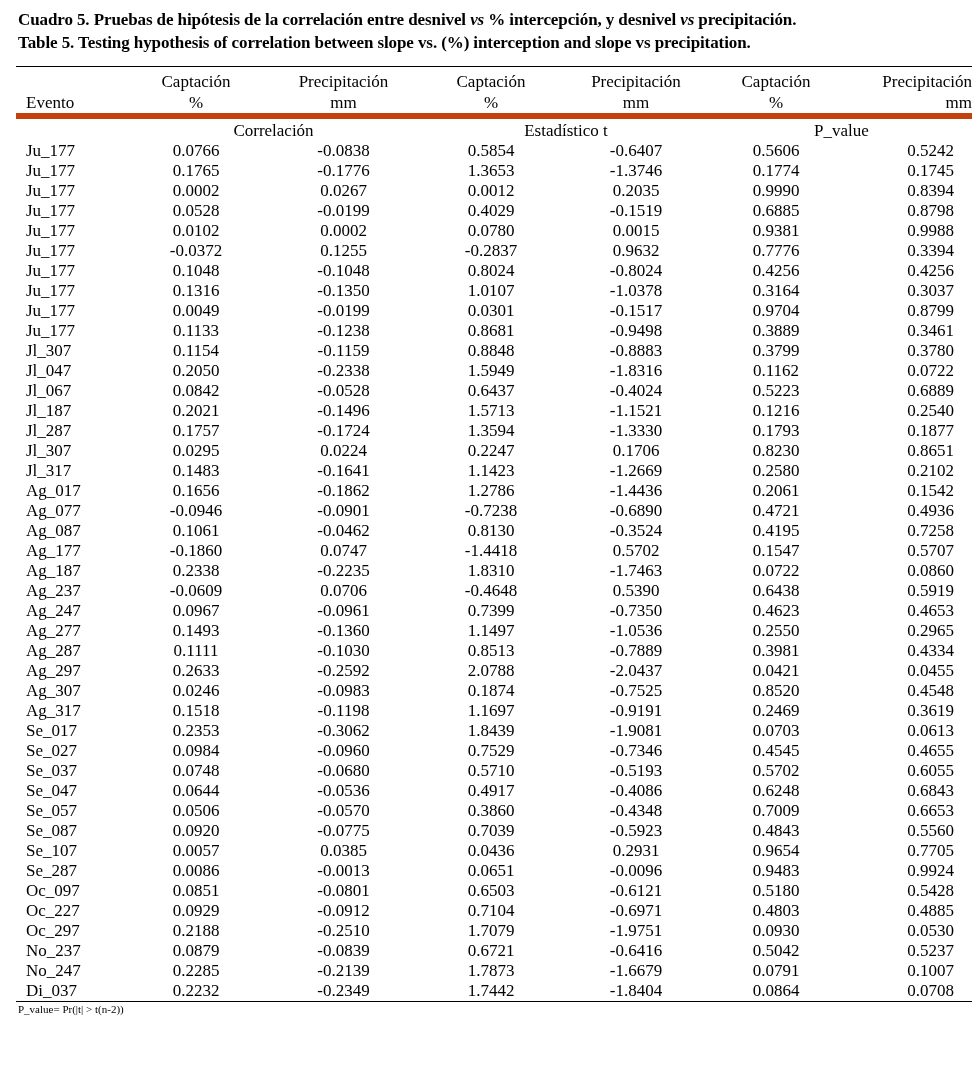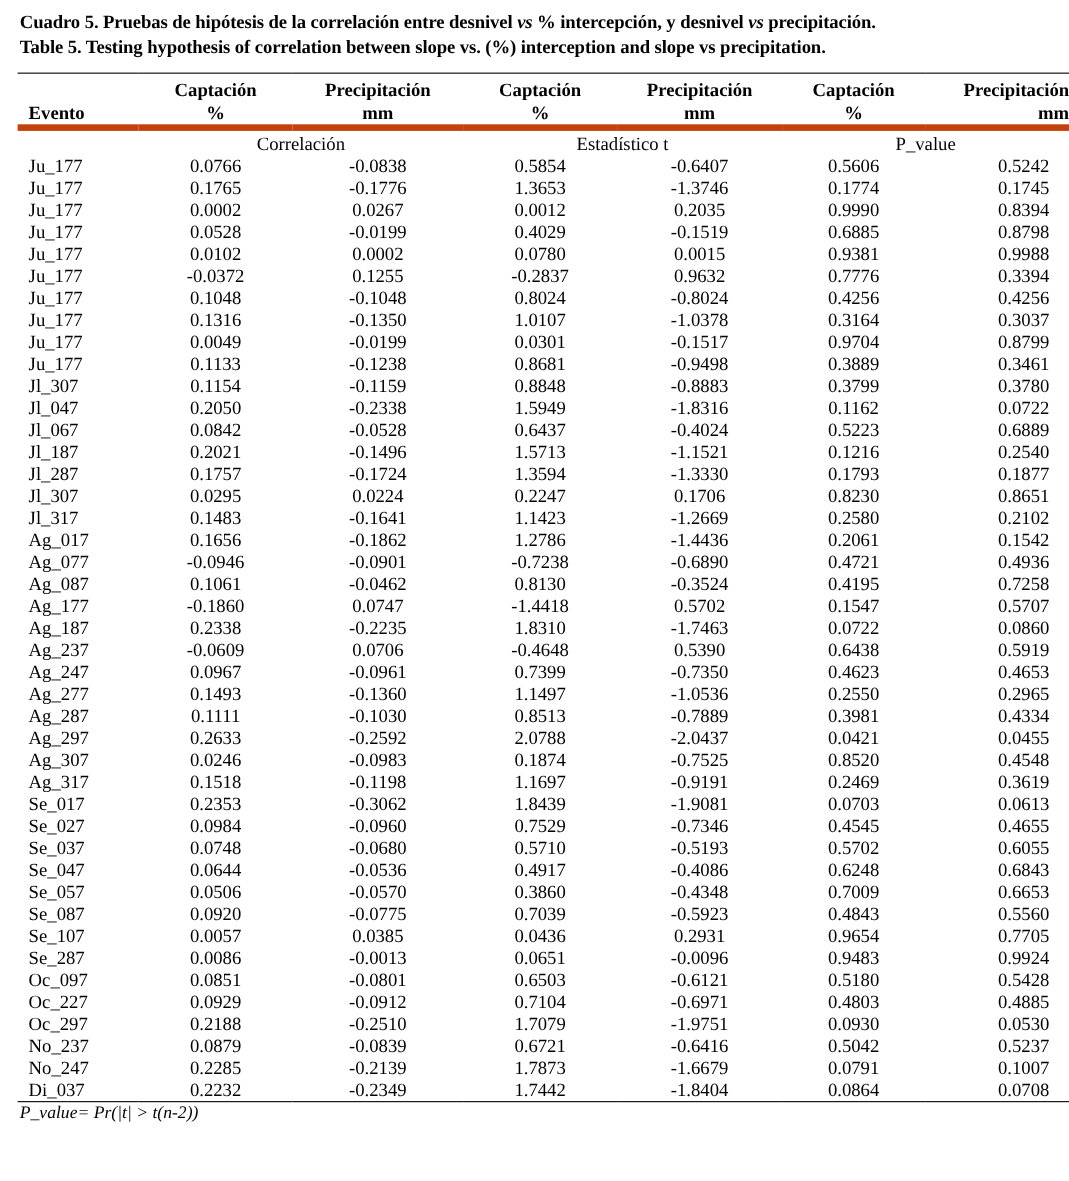--- a/index.html
+++ b/index.html
@@ -23,35 +23,35 @@
   }
   col.c0 { width: 110px; }
   col.c1 { width: 140px; }
   col.c2 { width: 155px; }
   col.c3 { width: 140px; }
   col.c4 { width: 150px; }
   col.c5 { width: 130px; }
   col.c6 { width: 131px; }
   thead tr.head-top th { border-top: 1.5px solid #000; }
   thead th {
-    font-weight: bold; padding: 0; line-height: 21px; vertical-align: bottom;
+    font-weight: normal; padding: 0; line-height: 21px; vertical-align: bottom;
   }
   thead tr.head-row th { text-align: center; padding-top: 4px; }
   thead tr.head-row th.ev { text-align: left; padding-left: 10px; }
   thead tr.head-row th.last { text-align: right; padding-right: 0; }
   .h2 { display: block; }
   tr.group-row th { border-top: 6px solid #c2410c; line-height: 21px; padding-top: 1px; font-weight: normal; }
   tbody td {
     padding: 0; text-align: center; line-height: 20px; white-space: nowrap;
   }
   tbody td.ev { text-align: left; padding-left: 10px; }
   tbody td.last { text-align: right; padding-right: 18px; }
   tbody tr:last-child td { border-bottom: 1.5px solid #000; }
   .footnote {
-    font-size: 16px; font-style: italic; margin-top: 1px; padding-left: 2px;
+    font-size: 11px; margin-top: 1px; padding-left: 2px;
     font-family: "Liberation Serif", serif;
   }
 </style>
 </head>
 <body>
 
 <div class="caption">
   <div class="cap-line"><span>Cuadro 5. Pruebas de hipótesis de la correlación entre desnivel </span><i>vs</i><span> % intercepción, y desnivel </span><i>vs</i><span> precipitación.</span></div>
   <div class="cap-line">Table 5. Testing hypothesis of correlation between slope vs. (%) interception and slope vs precipitation.</div>
 </div>

